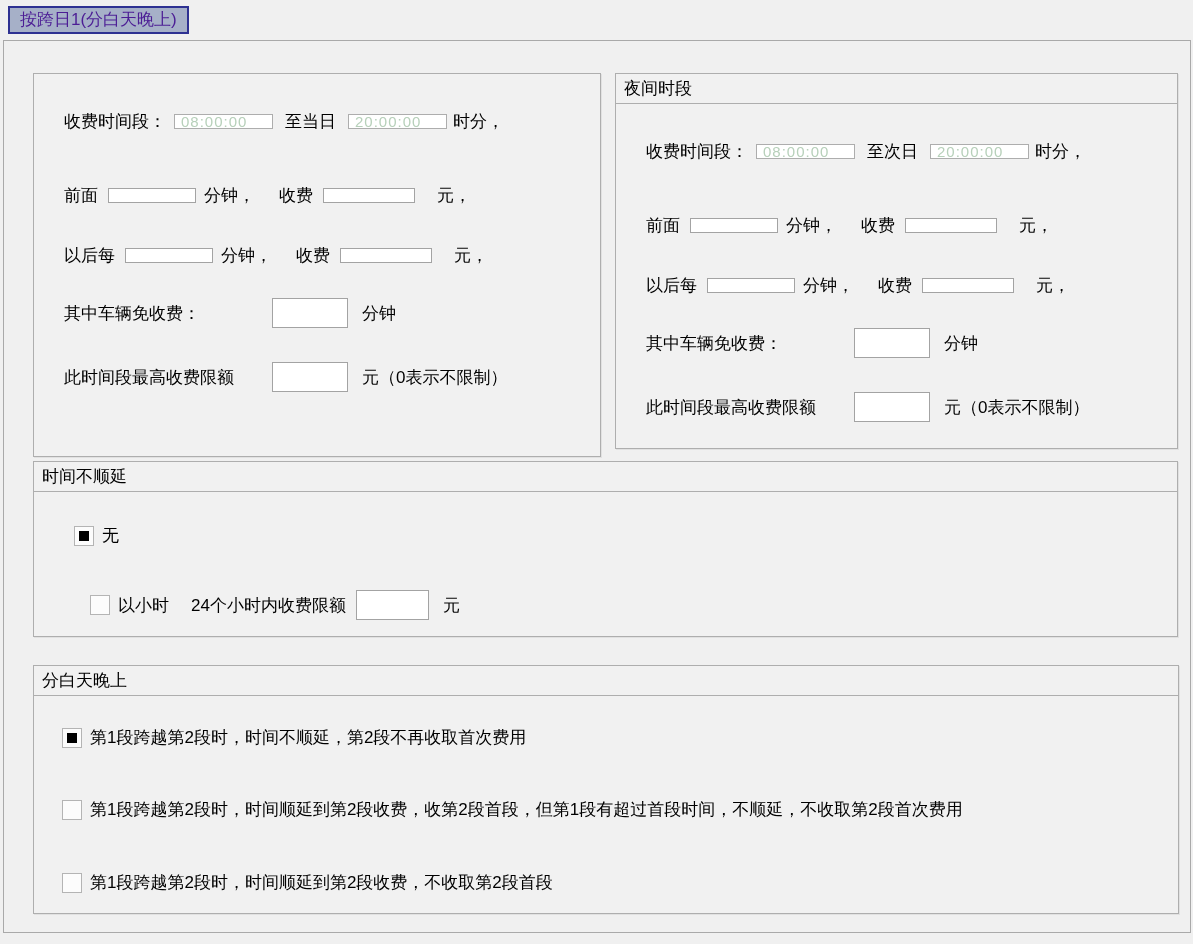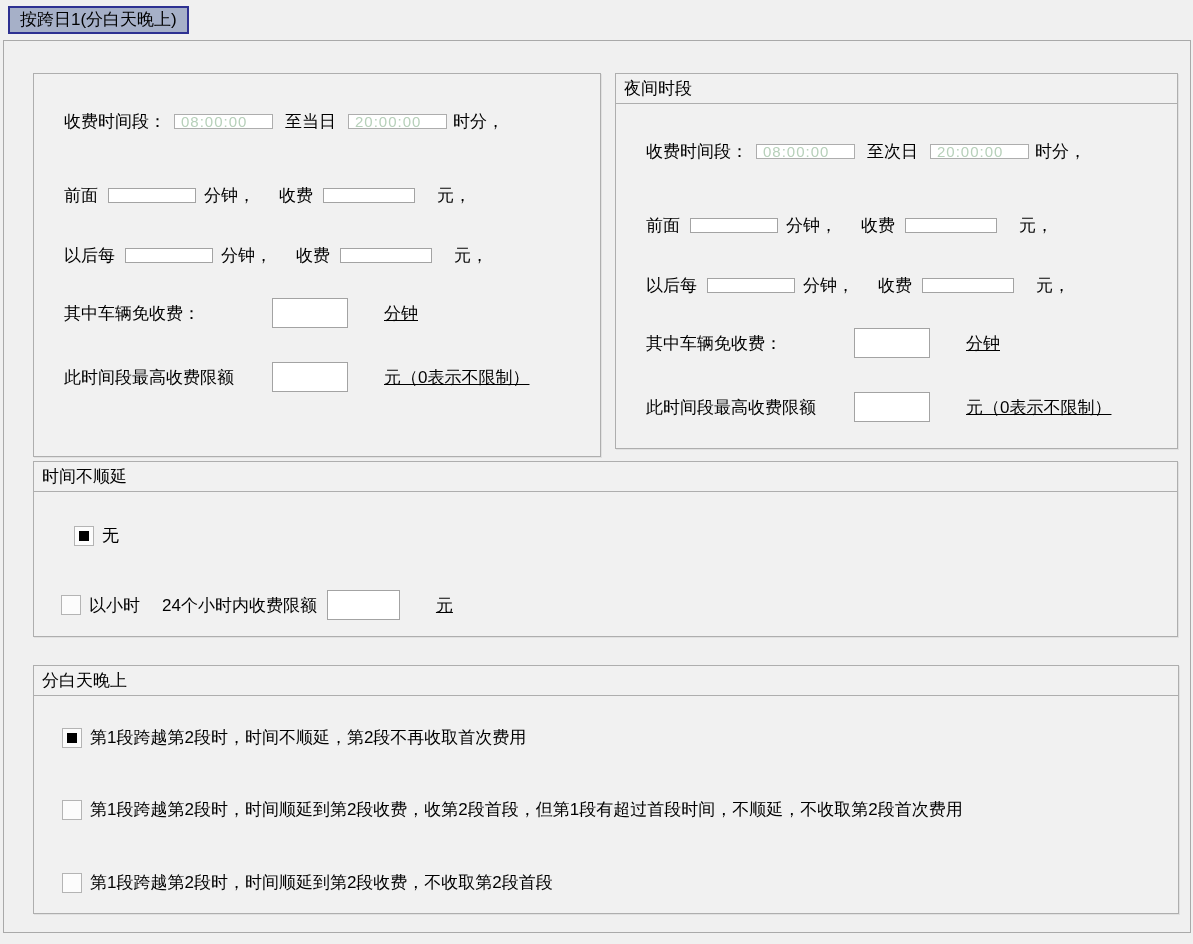--- a/index.html
+++ b/index.html
@@ -12,21 +12,21 @@
     position:relative; overflow:hidden;
   }
 
   
   .tab {
     position:absolute; left:8px; top:6px;
     height:28px; padding:0 10px;
     line-height:24px;
     background:#a6b0c8;
     border:2px solid #2e3192;
-    color:#000000;
+    color:#4c1d95;
     cursor:default;
   }
   .tab-page {
     position:absolute; left:3px; top:40px; width:1188px; height:893px;
     border-top:1px solid #a9a9a9;
     border-left:1px solid #a9a9a9;
     border-right:1px solid #a9a9a9;
     border-bottom:1px solid #a9a9a9;
     background:#f0f0f0;
   }
@@ -71,21 +71,21 @@
     cursor:default;
   }
   .cb .mark { width:10px; height:10px; background:transparent; }
   .cb.checked .mark { background:#000; }
 
   .gap8  { margin-left:8px; }
   .gap10 { margin-left:10px; }
   .gap12 { margin-left:12px; }
   .gap14 { margin-left:6px; }
   .gap18 { margin-left:24px; }
-  .gap20 { margin-left:36px;text-decoration:underline; }
+  .gap20 { margin-left:14px; }
   .gap22 { margin-left:22px; }
 </style>
 </head>
 <body>
 
 <div class="tab">按跨日1(分白天晚上)</div>
 
 <div class="tab-page">
 
   <div class="gbox" style="left:29px; top:32px; width:568px; height:384px;">
@@ -175,21 +175,21 @@
 
   <div class="gbox" style="left:29px; top:420px; width:1145px; height:176px;">
     <div class="gbox-title">时间不顺延</div>
     <div class="gbox-body">
       <div class="row" style="left:40px; top:32px;">
         <span class="cb checked">
             <span class="mark"></span>
           </span>
         <span class="gap8">无</span>
       </div>
-      <div class="row" style="left:27px; top:98px;">
+      <div class="row" style="left:56px; top:98px;">
         <span class="cb">
             <span class="mark"></span>
           </span>
         <span class="gap8">以小时</span>
         <span class="gap22">24个小时内收费限额</span>
         <input class="txt w73 gap10" type="text" style="">
         <span class="gap20">元</span>
       </div>
     </div>
   </div>

